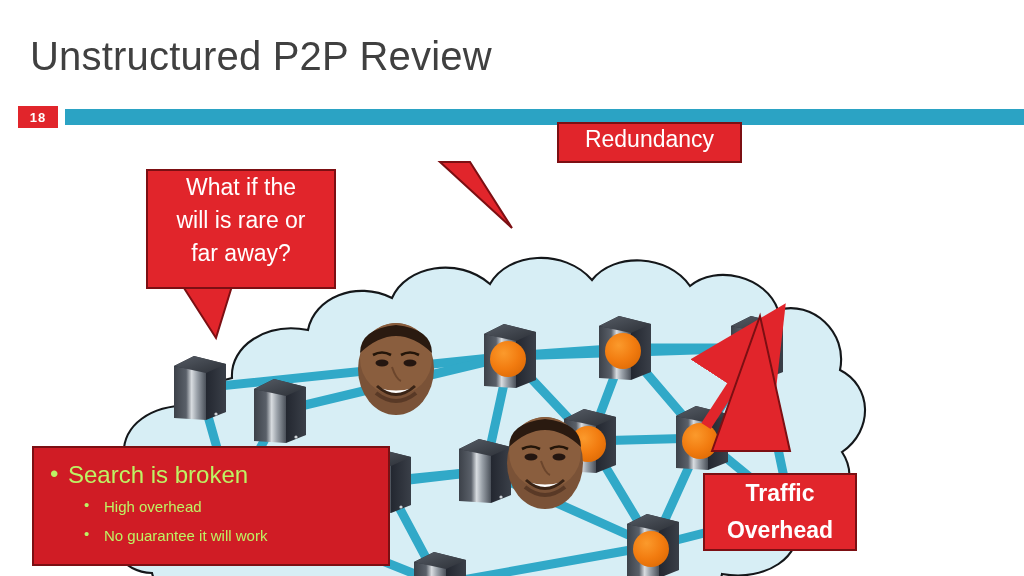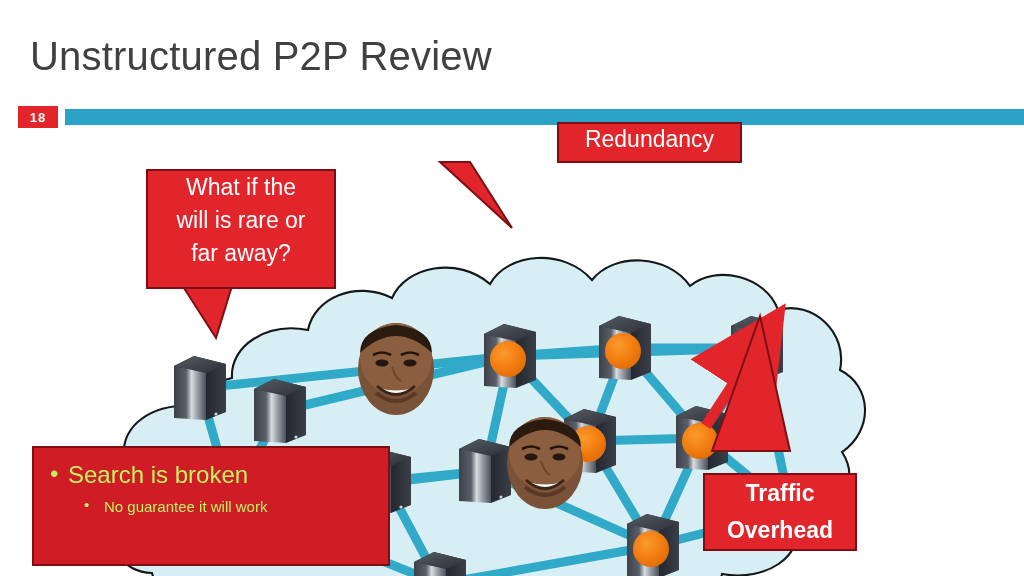--- a/index.html
+++ b/index.html
@@ -344,17 +344,18 @@
   </div>
 
   <div class="callout" id="callout-traffic">
     <div class="line">Traffic</div>
     <div class="line">Overhead</div>
   </div>
 
   <div id="callout-search">
     <ul>
       <li class="b1">Search is broken</li>
+      <li class="b2">High overhead</li>
       <li class="b2">No guarantee it will work</li>
     </ul>
   </div>
 
 </div>
 
 </body></html>

